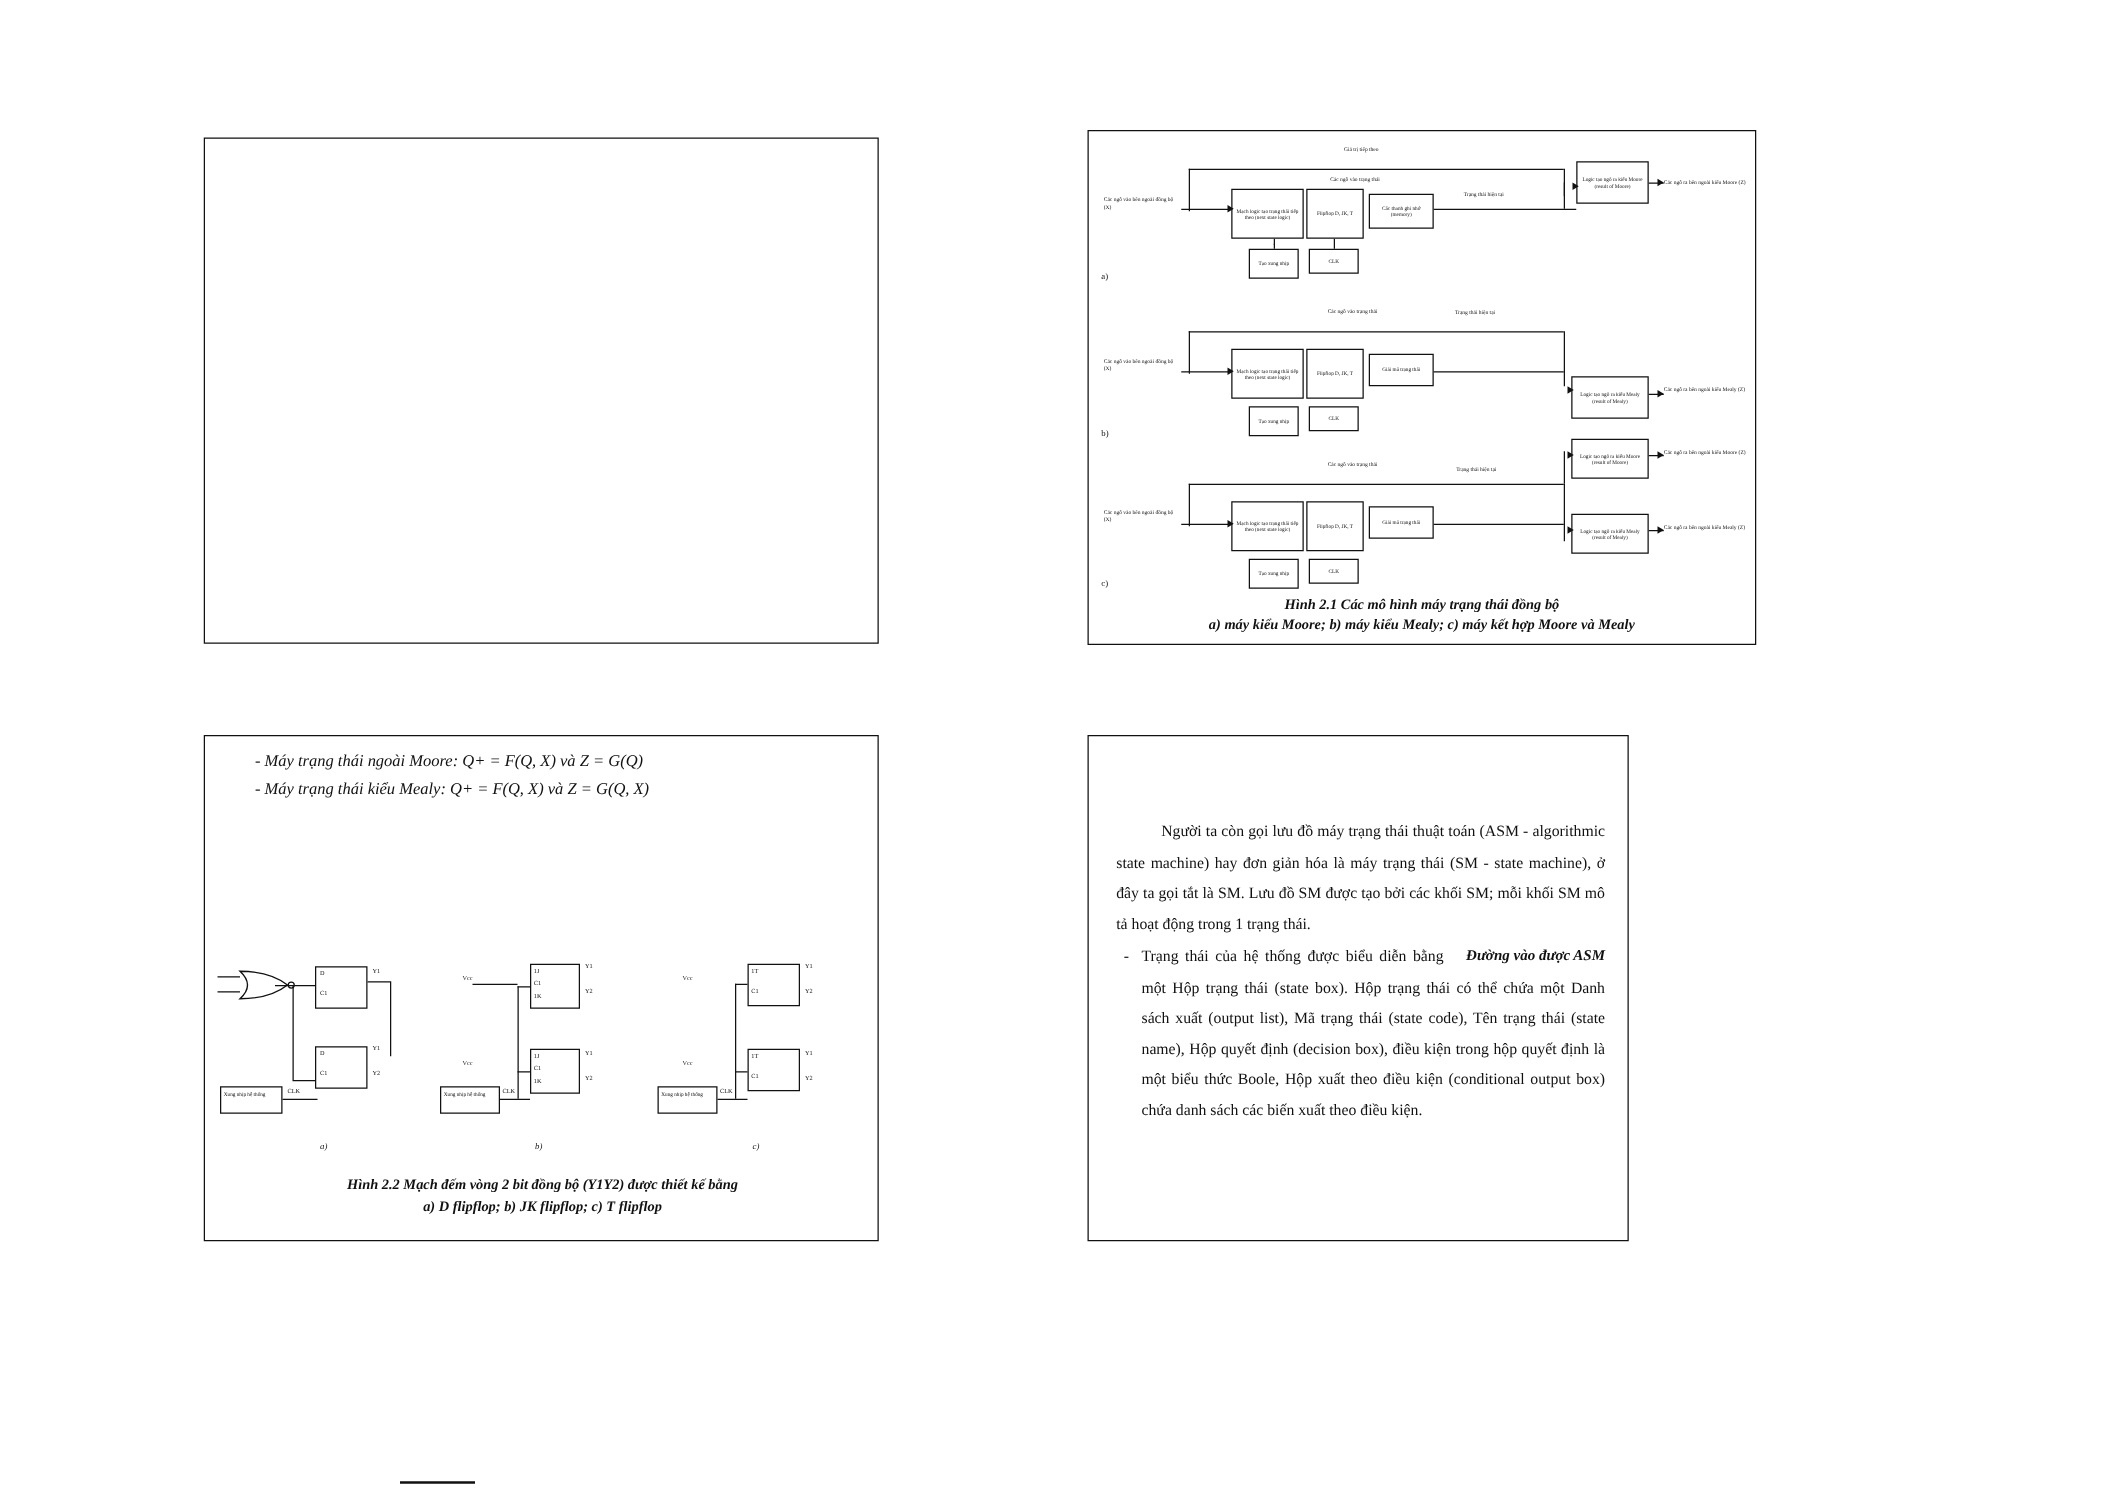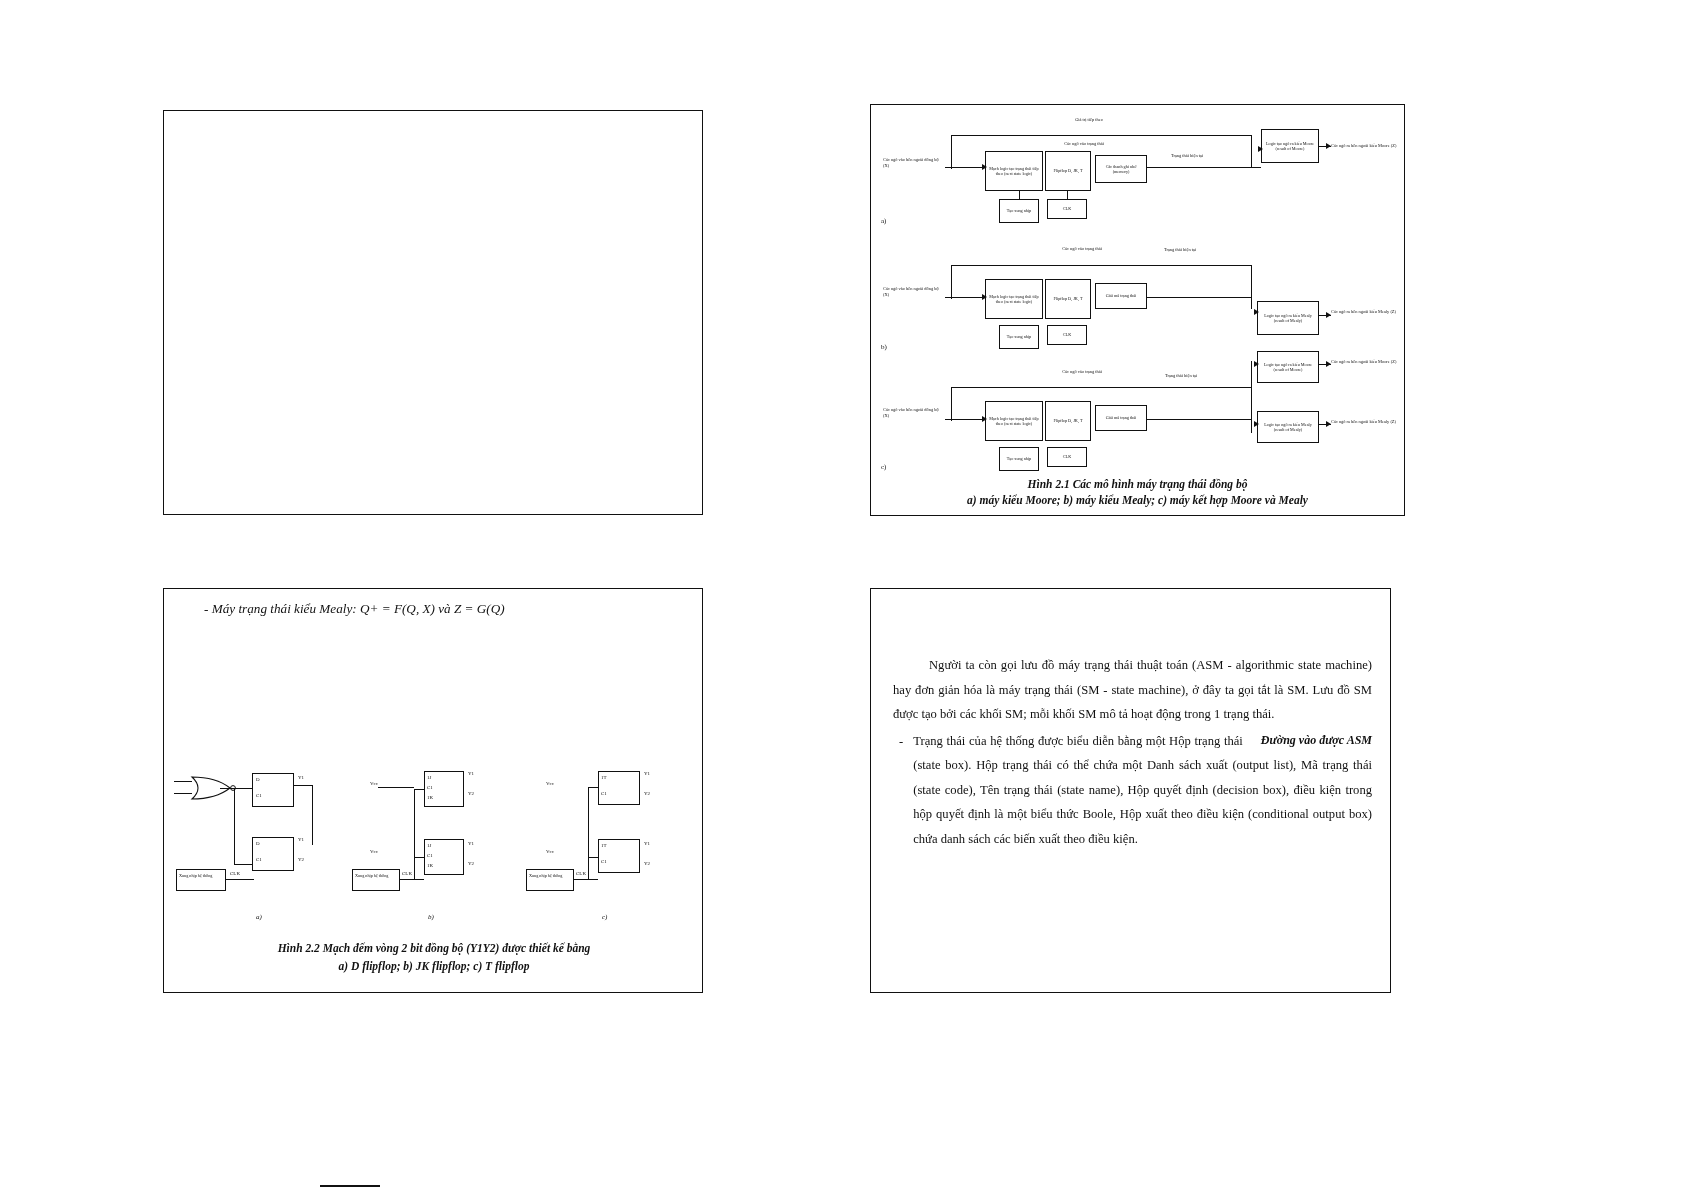--- a/index.html
+++ b/index.html
@@ -154,21 +154,21 @@
     position: absolute;
     font-size: 7px;
     font-style: italic;
     color: #111;
   }
 
   
   #slide-text2 {
     left: 870px;
     top: 588px;
-    width: 521px;
+    width: 433px;
     height: 405px;
   }
   #slide-text2 .body {
     position: absolute;
     left: 22px;
     top: 64px;
     right: 18px;
   }
   .para2 {
     font-size: 12.6px;
@@ -305,21 +305,22 @@
     <div class="arrow-r" style="left:447px; top:310px;"></div>
     <div class="grp-letter" style="left:2px; top:352px;">c)</div>
 
     <div class="fig-caption" style="position:absolute; left:0; top:366px; width:100%;">Hình 2.1   Các mô hình máy trạng thái đồng bộ</div>
     <div class="fig-caption sub" style="position:absolute; left:0; top:382px; width:100%;">a) máy kiểu Moore;   b) máy kiểu Mealy;   c) máy kết hợp Moore và Mealy</div>
   </div>
 </div>
 
 <div class="slide" id="slide-text1">
   <div class="body">
-    <p class="para dash ital">- Máy trạng thái kiểu Mealy: Q+ = F(Q, X) và Z = G(Q)</p>
+    <p class="para dash ital">- Máy trạng thái ngoài Moore: Q+ = F(Q, X) và Z = G(Q)</p>
+    <p class="para dash ital">- Máy trạng thái kiểu Mealy: Q+ = F(Q, X) và Z = G(Q, X)</p>
   </div>
 
   <div id="ff-figure">
 
     <div class="ffbox" style="left:78px; top:8px; width:42px; height:34px;"></div>
     <div class="ffpin" style="left:82px; top:12px;">D</div>
     <div class="ffpin" style="left:82px; top:28px;">C1</div>
     <div class="ffpin" style="left:124px; top:10px;">Y1</div>
 
     <div class="ffbox" style="left:78px; top:72px; width:42px; height:34px;"></div>

